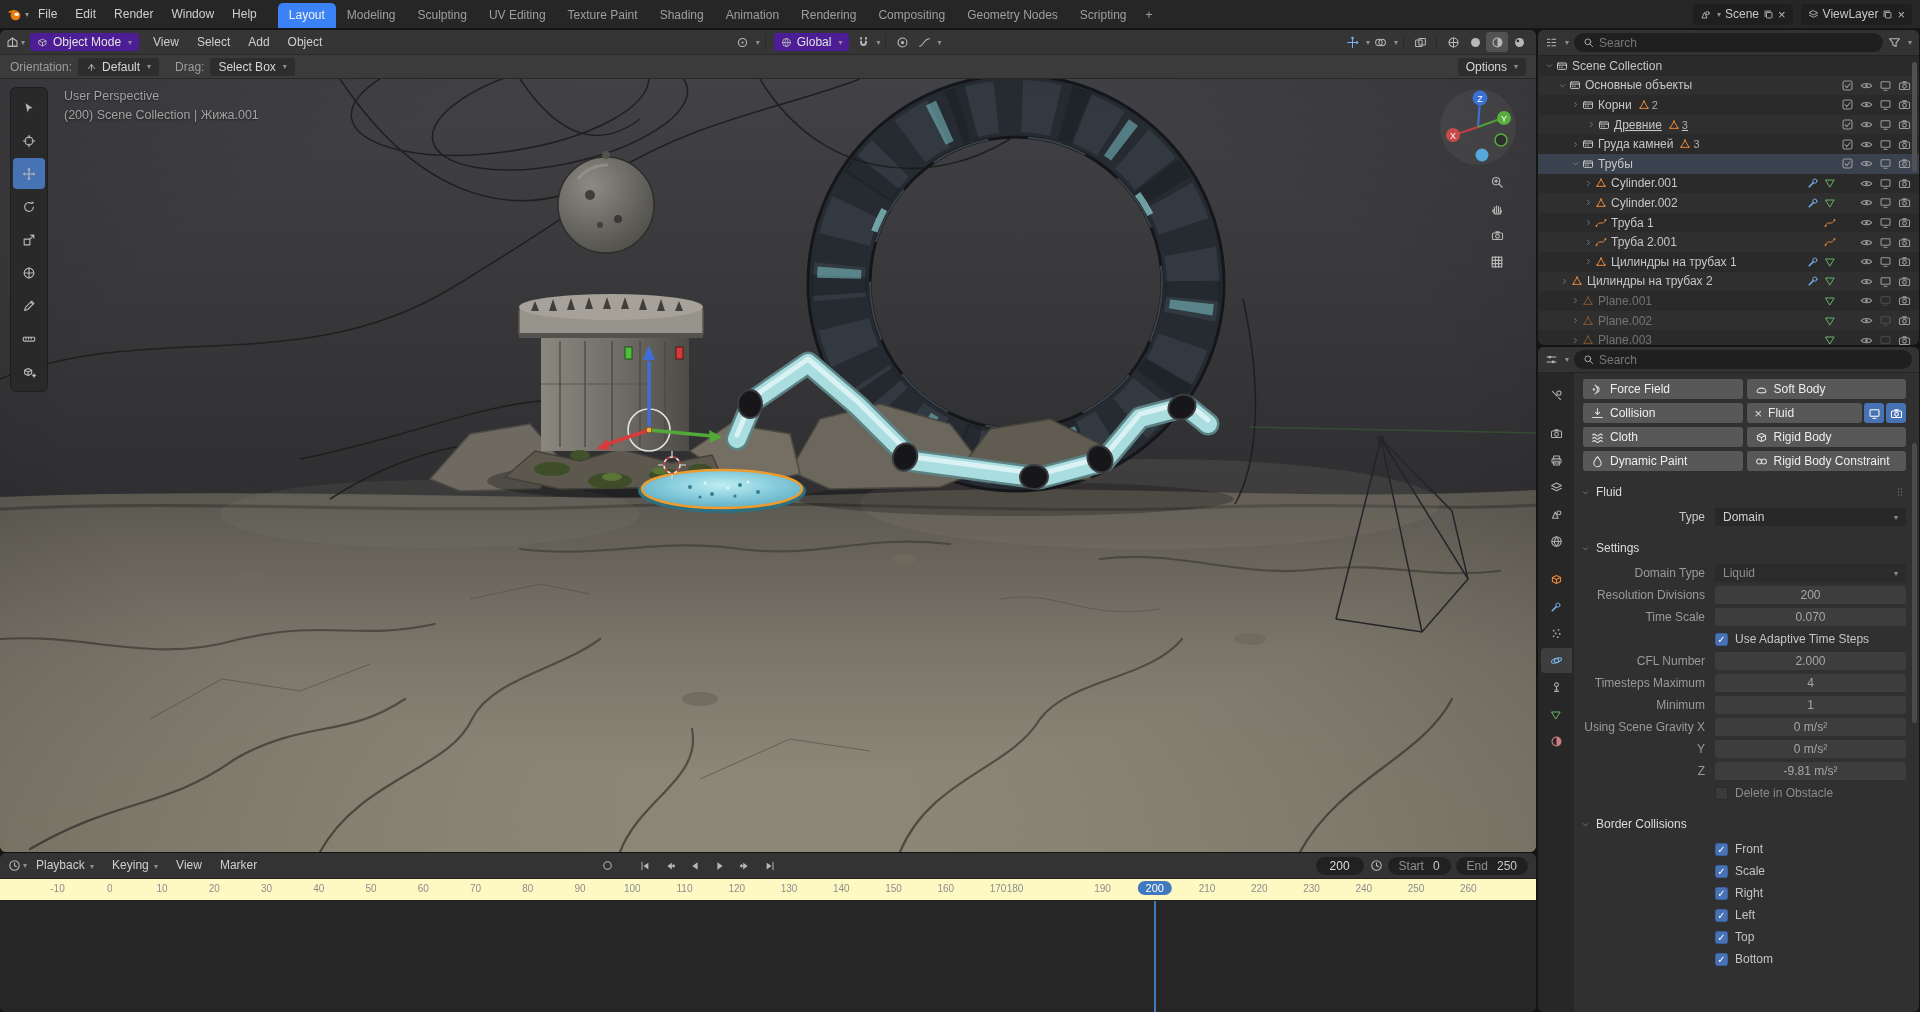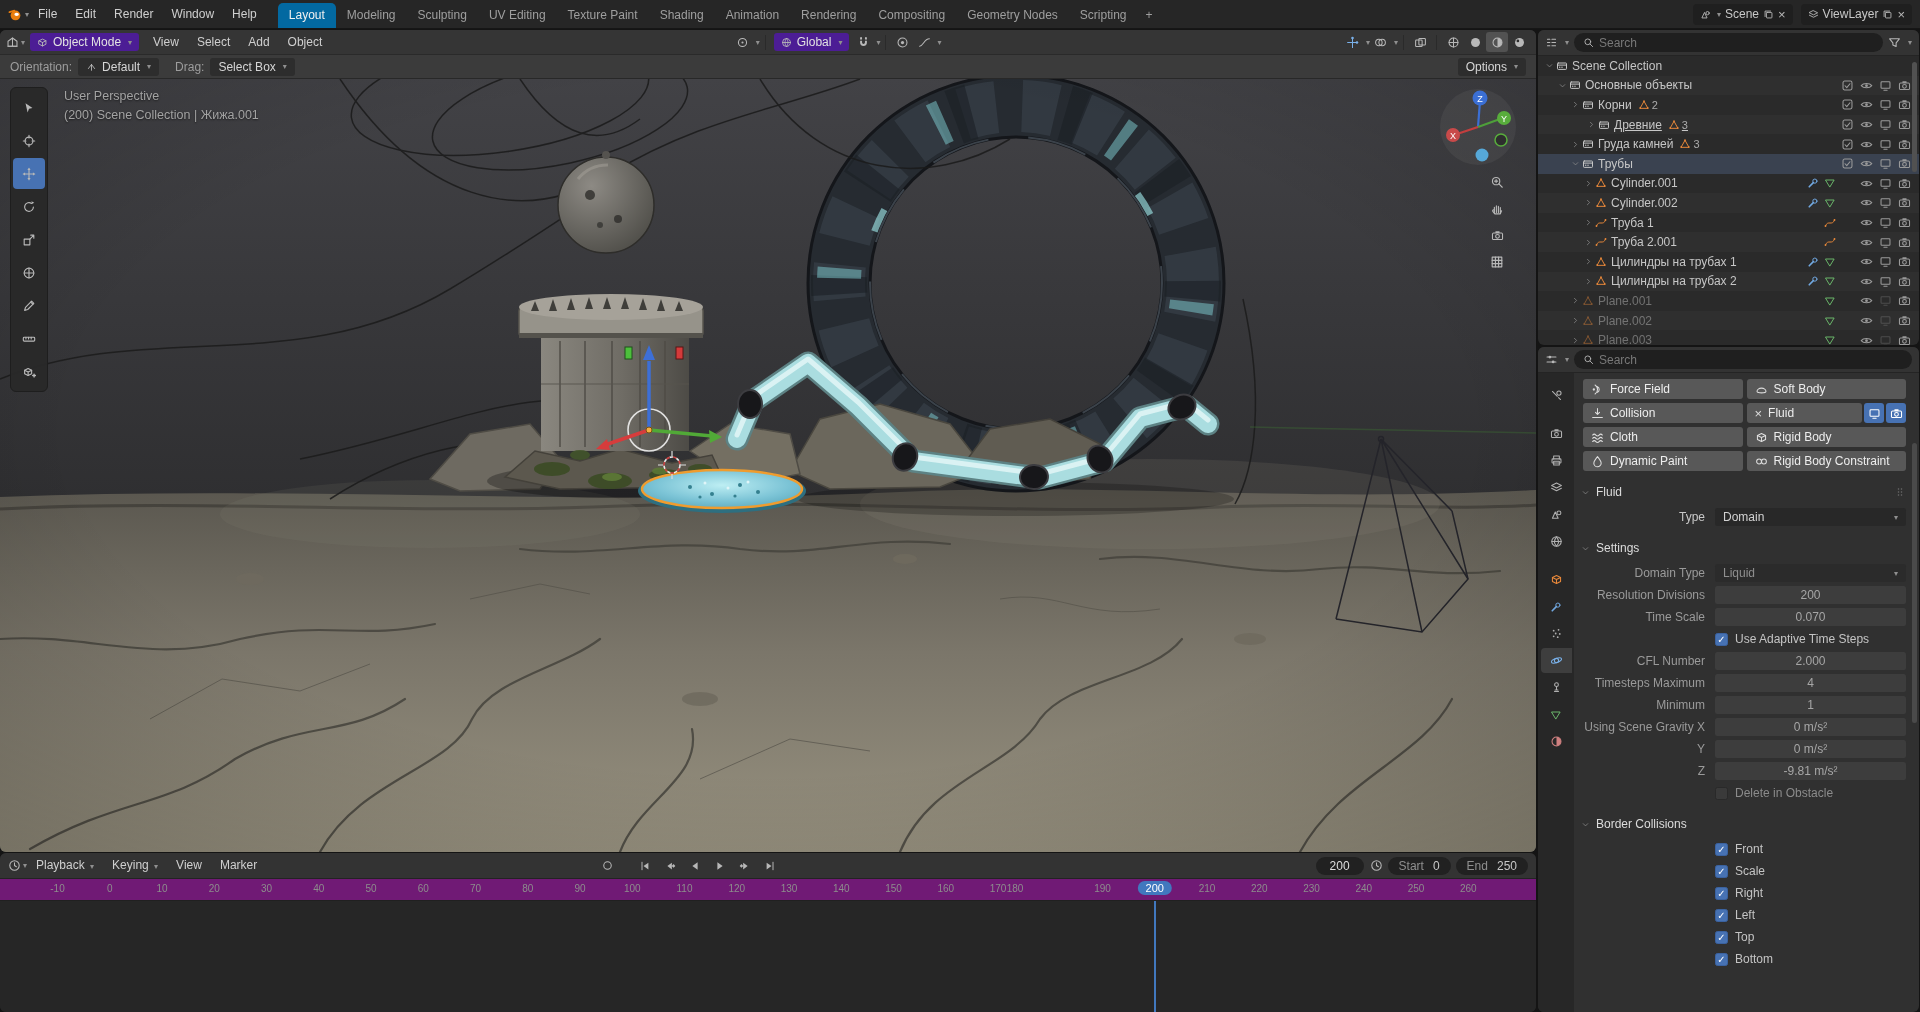--- a/index.html
+++ b/index.html
@@ -7,21 +7,21 @@
 #app{position:relative;width:1920px;height:1012px;background:#141414}
 .icon{display:inline-flex;align-items:center;justify-content:center;color:#b8b8b8;flex:none}
 .icon svg{display:block}
 .dd{font-size:8px;color:#8f8f8f;margin-left:2px;flex:none}
 .dim{color:#8f8f8f}
 
 .topbar{position:absolute;left:0;top:0;width:1920px;height:29px;background:#262626;display:flex;align-items:center;padding:0 8px;border-bottom:1px solid #161616}
 .menu-item{padding:0 9px;line-height:27px;color:#cfcfcf;white-space:nowrap;cursor:default}
 .ws-tabs{display:flex;align-items:flex-end;height:100%;margin-left:12px}
 .ws-tab{padding:6px 11px 7px;border-radius:5px 5px 0 0;color:#9f9f9f;line-height:1;white-space:nowrap}
-.ws-tab.active{background:#0369a1;color:#f0f0f0}
+.ws-tab.active{background:#3b82f6;color:#f0f0f0}
 .ws-tab.plus{padding:6px 8px 7px}
 .tb-right{margin-left:auto;display:flex;gap:8px;align-items:center}
 .tb-widget{display:flex;align-items:center;gap:4px;background:#1f1f1f;border-radius:4px;padding:0 7px;height:21px;white-space:nowrap}
 .icon.sm svg{width:11px;height:11px}
 
 .vp-editor{position:absolute;left:0;top:30px;width:1536px;height:822px;border-radius:6px;overflow:hidden;background:#333}
 .vp-header{height:25px;background:#353535;display:flex;align-items:center;padding:0 6px;border-bottom:1px solid #2a2a2a}
 .mode-select{display:flex;align-items:center;gap:5px;background:#4c1d95;border-radius:3px;padding:2px 7px;margin:0 5px;color:#e2e2e2;white-space:nowrap}
 .sep{width:1px;height:15px;background:#2a2a2a;margin:0 5px;flex:none}
 .hbtn{width:22px;height:20px;border-radius:3px;display:flex;align-items:center;justify-content:center;flex:none}
@@ -37,21 +37,21 @@
 .vt-btn.active{background:#4772b3;color:#fff}
 .nav-gizmo{position:absolute;right:18px;top:8px;z-index:4}
 .vp-sidebtns{position:absolute;right:32px;top:96px;z-index:4;display:flex;flex-direction:column;gap:13px;color:#c4c4c4;align-items:center}
 
 .timeline{position:absolute;left:0;top:853px;width:1536px;height:159px;background:#262626;border-radius:6px;overflow:hidden}
 .tl-header{height:26px;background:#333;display:flex;align-items:center;padding:0 8px;border-bottom:1px solid #232323}
 .tl-transport{display:flex;align-items:center;gap:2px;margin-left:14px}
 .tbtn{width:23px;height:19px;display:flex;align-items:center;justify-content:center;color:#c4c4c4;border-radius:3px}
 .frame-field{background:#212121;border-radius:9px;padding:2px 14px;color:#dedede;margin:0 6px}
 .range-field{background:#212121;border-radius:9px;padding:2px 11px;color:#c8c8c8;display:flex;gap:9px;margin-left:5px;white-space:nowrap}
-.tl-ruler{position:relative;height:22px;background:#701a75;border-bottom:1px solid #202020}
+.tl-ruler{position:relative;height:22px;background:#fef9c3;border-bottom:1px solid #202020}
 .tick{position:absolute;top:4px;transform:translateX(-50%);font-size:10px;color:#8d8d8d}
 .playhead-pill{position:absolute;top:2px;transform:translateX(-50%);background:#4178be;color:#fff;border-radius:9px;padding:1px 8px;font-size:11px;z-index:2}
 .tl-tracks{position:relative;height:111px;background:#262626}
 .playhead-line{position:absolute;top:0;bottom:0;width:2px;background:#4178be;transform:translateX(-1px)}
 
 .right-panel{position:absolute;left:1538px;top:30px;width:381px;height:982px}
 .outliner{position:absolute;top:0;left:0;width:381px;height:315px;background:#2a2a2a;overflow:hidden;border-radius:6px}
 .properties{position:absolute;top:317px;left:0;width:381px;height:665px;background:#303030;overflow:hidden;border-radius:6px}
 .panel-header{height:26px;background:#333;display:flex;align-items:center;padding:0 7px;gap:5px;border-bottom:1px solid #242424}
 .search-box{flex:1;display:flex;align-items:center;gap:5px;background:#1f1f1f;border-radius:10px;padding:2px 9px;height:19px;min-width:0}
@@ -1301,21 +1301,21 @@
               </span>
               <span class="ol-ctl">
                 <svg viewBox="0 0 16 16" width="13" height="13" fill="none" stroke="currentColor" stroke-width="1.3" stroke-linecap="round" stroke-linejoin="round">
                   <rect x="1.8" y="5" width="12.4" height="8" rx="1.4"></rect>
                   <circle cx="8" cy="9" r="2.3"></circle>
                   <rect x="5.3" y="2.8" width="5.4" height="2" rx="0.8" fill="currentColor" stroke="none"></rect>
                 </svg>
               </span>
             </span>
           </div>
-          <div class="ol-row" style="padding-left: 43px;">
+          <div class="ol-row" style="padding-left: 19px;">
             <span class="chev">
               <svg viewBox="0 0 16 16" width="9" height="9" fill="none" stroke="currentColor" stroke-width="1.3" stroke-linecap="round" stroke-linejoin="round">
                 <path d="M6 4l4 4-4 4"></path>
               </svg>
             </span>
             <span class="icon ol-objicon c-mesh">
               <svg viewBox="0 0 16 16" width="12" height="12" fill="none" stroke="currentColor" stroke-width="1.3" stroke-linecap="round" stroke-linejoin="round">
                 <path d="M3 12L8 3l5 9z"></path>
                 <circle cx="3" cy="12" r="1.2" fill="currentColor" stroke="none"></circle>
                 <circle cx="8" cy="3" r="1.2" fill="currentColor" stroke="none"></circle>

